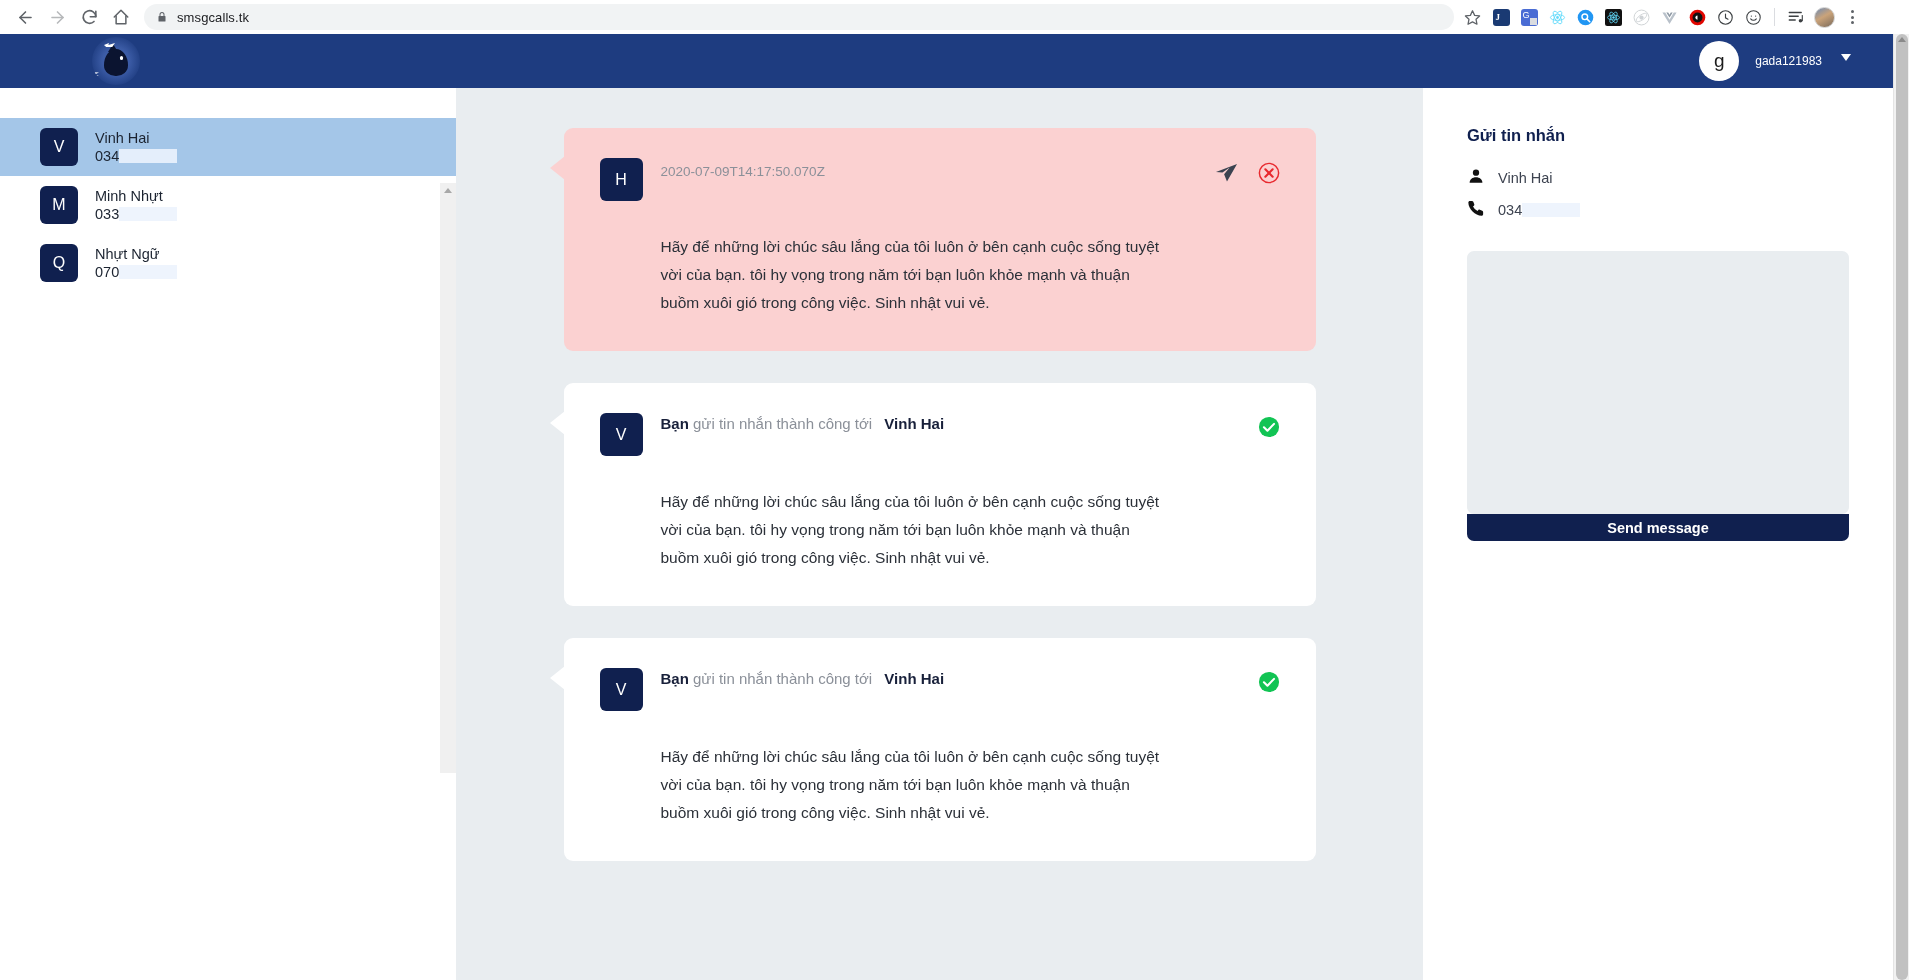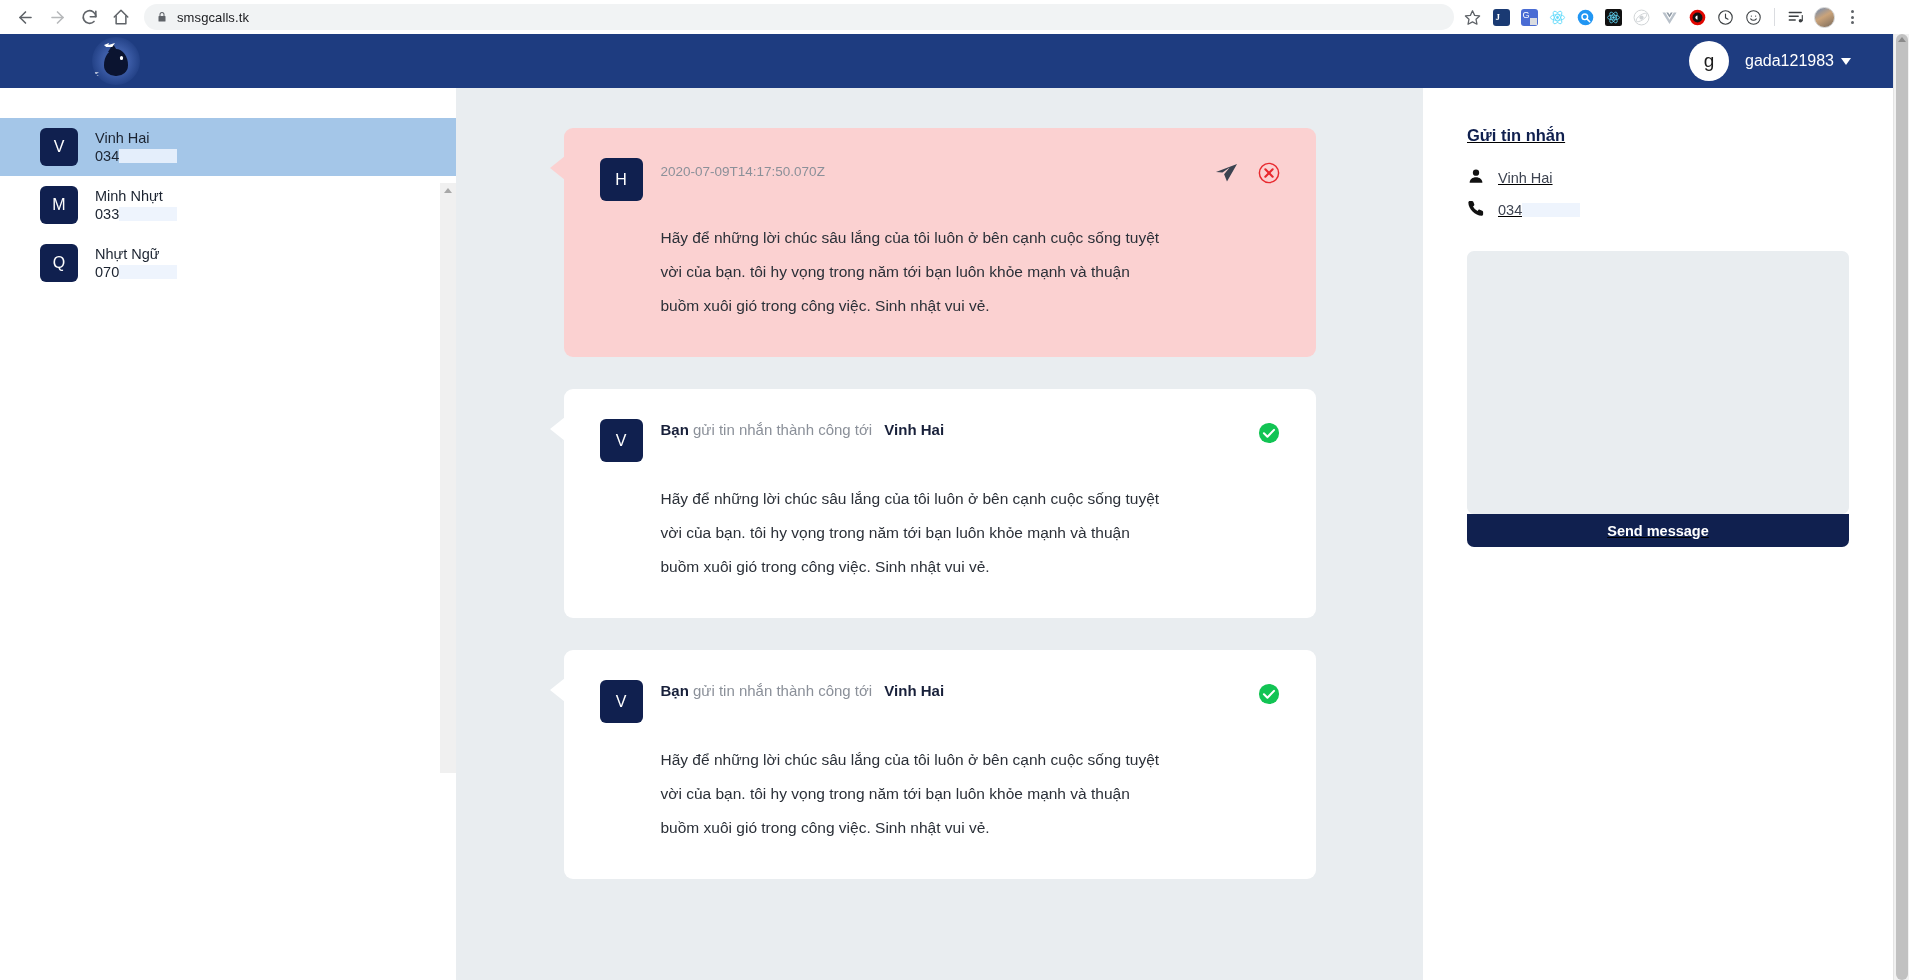--- a/index.html
+++ b/index.html
@@ -133,22 +133,22 @@
     margin-left: auto; margin-right: 42px;
     display: flex; align-items: center; gap: 16px;
   }
   .user-avatar {
     width: 40px; height: 40px; border-radius: 50%;
     background: #ffffff; color: #1b1b1b;
     display: flex; align-items: center; justify-content: center;
     font-size: 19px;
   }
   .user-name {
-    color: #ffffff; font-size: 16px;
-    display: flex; align-items: center; gap: 7px;
+    color: #ffffff; font-size: 12px;
+    display: flex; gap: 19px;
   }
   .caret-dn {
     width: 0; height: 0;
     border-left: 5.5px solid transparent;
     border-right: 5.5px solid transparent;
     border-top: 7px solid #ffffff;
     display: inline-block;
   }
 
   
@@ -250,53 +250,52 @@
   .msg-head-txt { padding-top: 1px; flex: 1; }
   .msg-title { font-size: 15px; line-height: 19px; color: #8b9099; }
   .msg-title b { color: #18203a; font-weight: bold; }
   .msg-title .to { color: #18203a; font-weight: bold; margin-left: 8px; }
   .msg-time { font-size: 13.5px; color: #8b9099; margin-top: 5px; }
   .msg-actions { display: flex; align-items: center; gap: 20px; padding-top: 3px; }
   .ico-send { color: #3b4350; display: flex; cursor: pointer; }
   .ico-fail { width: 22px; height: 22px; cursor: pointer; }
   .ico-ok   { width: 22px; height: 22px; }
   .msg-body {
-    margin-top: 20px;
+    margin-top: 32px;
     padding-left: 61px;
     font-size: 15.5px;
-    line-height: 34px;
+    line-height: 28px;
     color: #2b3038;
     max-width: 560px;
   }
 
   
   .right {
     flex: 1; background: #ffffff;
     padding: 38px 44px 0 44px;
-    text-decoration: underline;
   }
   .right h2 { font-size: 16.5px; color: #10204f; font-weight: bold; }
   .right .info { margin-top: 22px; display: flex; flex-direction: column; gap: 10px; }
   .info-row { display: flex; align-items: center; gap: 13px; }
   .info-row .txt { font-size: 14.5px; color: #3d4350; }
   .ta {
     margin-top: 30px;
     width: 100%; max-width: 386px;
     height: 263px;
     background: #e9edf0;
     border: none; border-radius: 7px;
     resize: none; outline: none;
     padding: 14px;
     font-family: "Liberation Sans", sans-serif;
     font-size: 14px;
   }
   .send-btn {
     display: block;
     width: 100%; max-width: 386px;
-    height: 33px;
+    height: 27px;
     background: #10204f; color: #ffffff;
     border: none; border-radius: 0 0 7px 7px;
     font-size: 14.5px; font-weight: bold;
     font-family: "Liberation Sans", sans-serif;
     cursor: pointer;
     margin-top: -4px;
   }
 </style>
 </head>
 <body>

